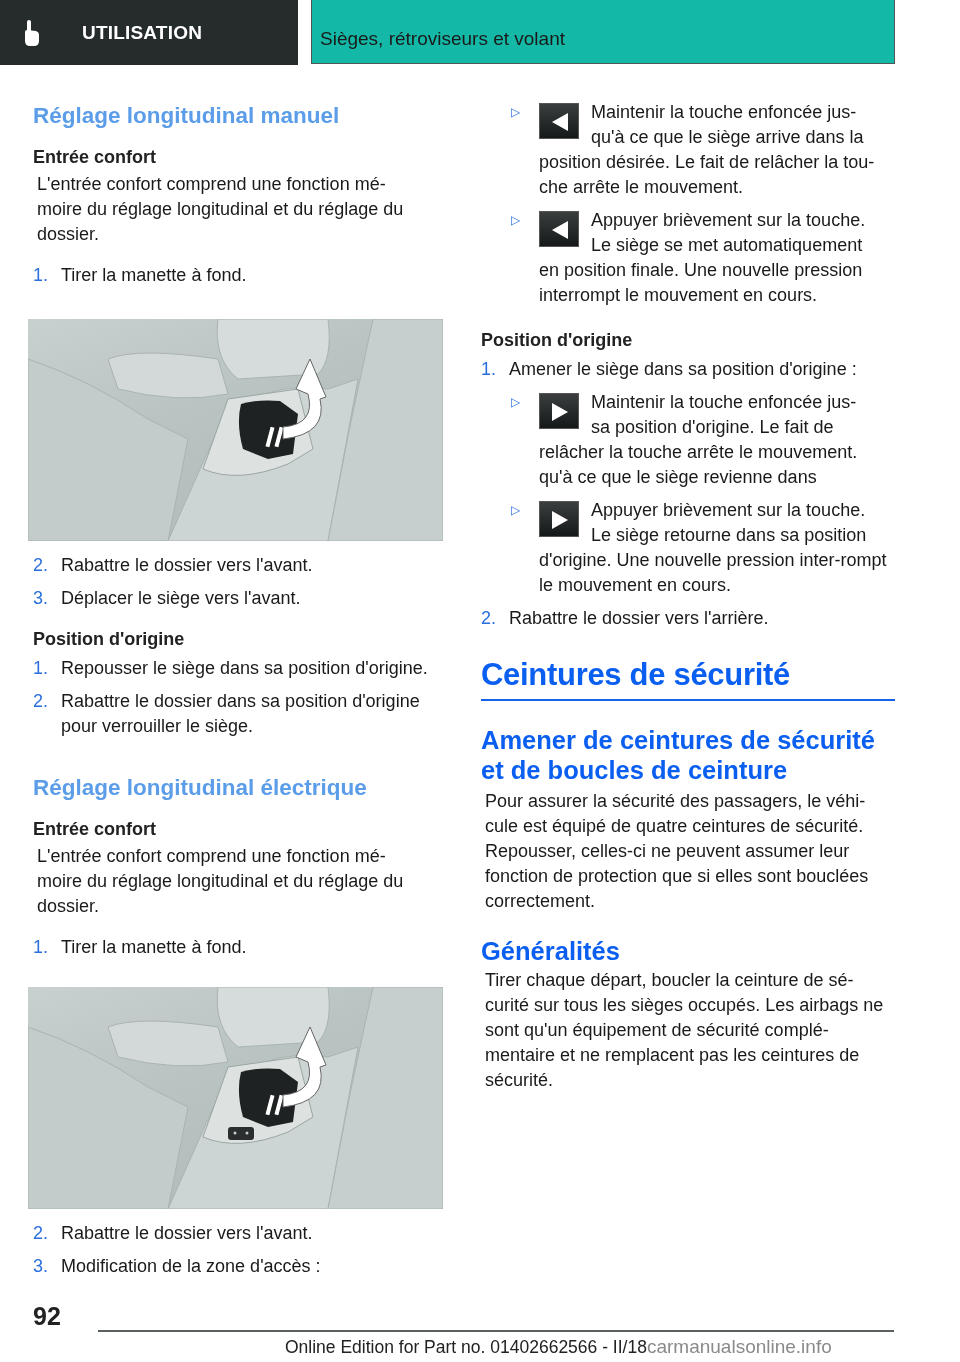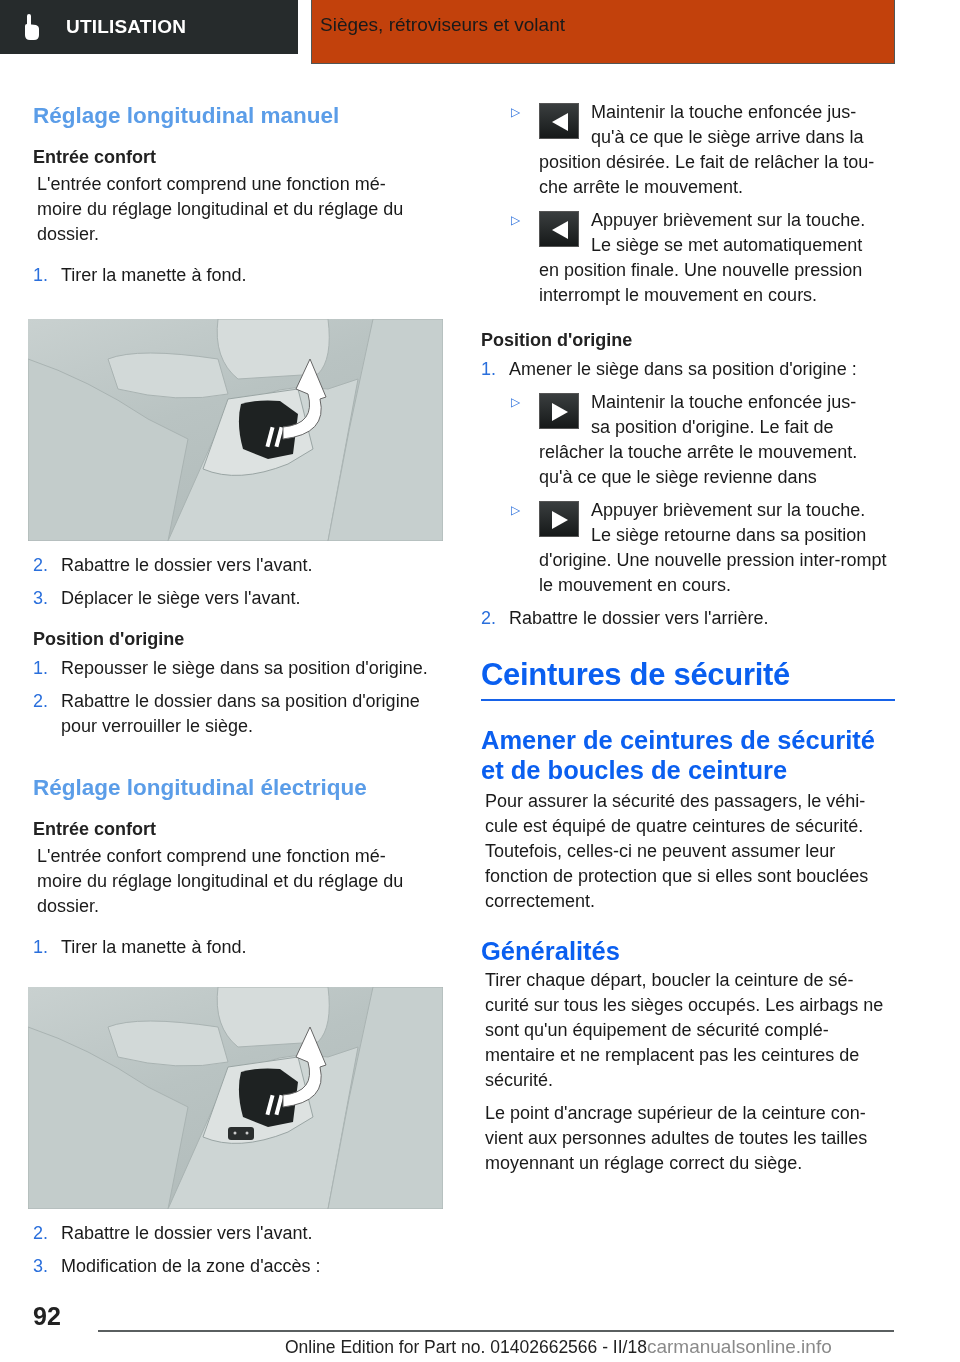--- a/index.html
+++ b/index.html
@@ -1,26 +1,26 @@
 <!DOCTYPE html>
 <html><head>
 <meta charset="utf-8">
 <style>
   html, body { margin:0; padding:0; background:#ffffff; }
   body { width:960px; height:1362px; position:relative; overflow:hidden;
          font-family:"Liberation Sans", sans-serif; color:#1a1a1a; }
 
   
-  .hdr-dark { position:absolute; left:0; top:0; width:298px; height:54px;
-              background:#262b2c; color:#fff; display:flex; align-items:center; }
+  .hdr-dark { position:absolute; left:0; top:0; width:298px; height:65px;
+              background:#262b2c; color:#fff; display:flex; align-items:center;gap:16px; }
   .hdr-dark .hand { margin-left:22px; width:18px; height:26px; }
   .hdr-dark .sec { margin-left:26px; font-weight:bold; font-size:19px; letter-spacing:0.2px; }
   .hdr-box { position:absolute; left:311px; top:0; width:582px; height:63px;
-             border:1.5px solid #505656; border-top:none; background:#c2410c;
-             display:flex; }
+             border:1.5px solid #505656; border-top:none; background:#14b8a6;
+             display:flex; align-items:center; }
   .hdr-box .chap { margin-left:8px; font-size:19px; color:#1a1a1a; margin-top:14px; }
 
   .col { position:absolute; }
   .colL { left:33px; top:100px; width:415px; }
   .colR { left:481px; top:100px; width:420px; }
 
   .h2 { color:#5b9de8; font-weight:bold; font-size:22.5px; margin:0; }
   .h3 { font-weight:bold; font-size:18px; margin:0; color:#222; }
   .p { font-size:18px; line-height:25px; margin:4px; }
   .big { color:#0a5ff0; font-weight:bold; font-size:31px; margin:0; letter-spacing:-0.3px; }
@@ -201,23 +201,22 @@
     <div>d'origine. Une nouvelle pression inter-rompt le mouvement en cours.</div>
   </div>
   <div class="num" style="margin-top:8px">
     <span class="n">2.</span>
     <span class="t">Rabattre le dossier vers l'arrière.</span>
   </div>
 
   <h1 class="big" style="margin-top:26px">Ceintures de sécurité</h1>
   <div class="big-rule" style="margin-top:6px"></div>
   <h2 class="h2b" style="margin-top:24px">Amener de ceintures de sécurité et de boucles de ceinture</h2>
-  <p class="p" style="margin-top:4px">Pour assurer la sécurité des passagers, le véhi-cule est équipé de quatre ceintures de sécurité. Toutefois, celles-ci ne peuvent assumer leur fonction de protection que si elles sont bouclées correctement.</p>
+  <p class="p" style="margin-top:4px">Pour assurer la sécurité des passagers, le véhi-cule est équipé de quatre ceintures de sécurité. Repousser, celles-ci ne peuvent assumer leur fonction de protection que si elles sont bouclées correctement.</p>
   <h2 class="h2b" style="margin-top:22px">Généralités</h2>
   <p class="p" style="margin-top:2px">Tirer chaque départ, boucler la ceinture de sé-curité sur tous les sièges occupés. Les airbags ne sont qu'un équipement de sécurité complé-mentaire et ne remplacent pas les ceintures de sécurité.</p>
-  <p class="p" style="margin-top:8px">Le point d'ancrage supérieur de la ceinture con-vient aux personnes adultes de toutes les tailles moyennant un réglage correct du siège.</p>
 </div>
 
 <div class="footer-num">92</div>
 <div class="footer-rule"></div>
 <div class="footer-txt">
   <span>Online Edition for Part no. 01402662566 - II/18</span><span class="wm">carmanualsonline.info</span>
 </div>
 
 </body></html>

